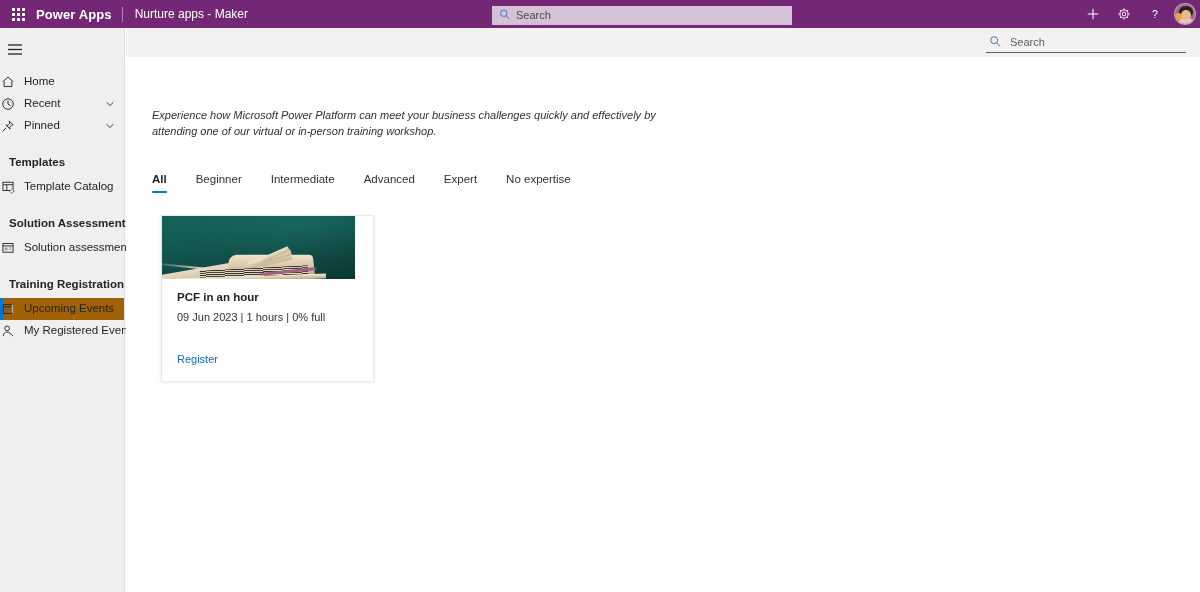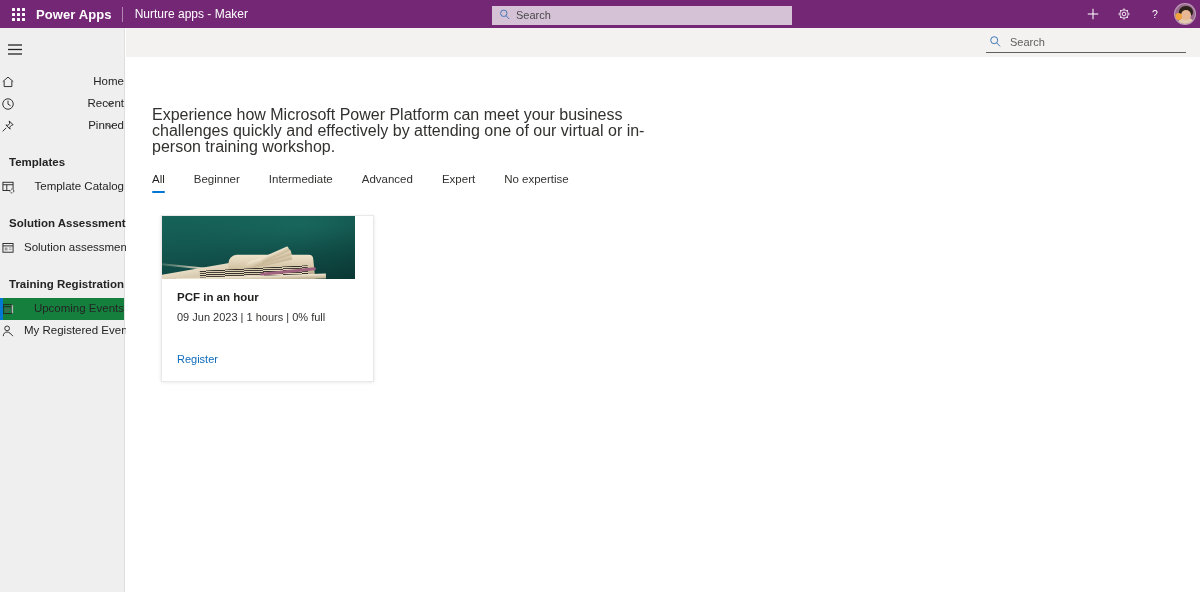--- a/index.html
+++ b/index.html
@@ -136,36 +136,35 @@
     margin-top: 8px;
   }
   .hamburger svg { display: block; }
 
   .nav-item {
     height: 22px;
     display: flex; align-items: center;
     cursor: pointer;
     position: relative;
     color: #242424;
-    justify-content: space-between;
   }
   .nav-item .nav-ico {
     width: 16px; height: 16px;
     display: flex; align-items: center; justify-content: center;
     margin-right: 8px;
     flex: 0 0 16px;
     color: #242424;
   }
   .nav-item .nav-label { font-size: 11.5px; line-height: 1; white-space: nowrap; }
   .nav-item .chev {
     position: absolute; right: 9px; top: 6px;
     width: 10px; height: 10px;
   }
   .nav-item.selected {
-    background: #15803d;
+    background: #a16207;
   }
   .nav-item.selected::before {
     content: "";
     position: absolute; left: 0; top: 0;
     width: 2.5px; height: 22px;
     background: #0078d4;
   }
   .nav-group-title {
     font-size: 11.5px; font-weight: bold;
     color: #242424;
@@ -213,41 +212,42 @@
   .page-title {
     position: absolute; left: 26px; top: 25px;
     font-size: 19px; font-weight: normal;
     color: #201f1e;
     letter-spacing: .1px;
     margin: 0;
   }
   .page-desc {
     position: absolute; left: 26px; top: 50px;
     width: 520px;
-    font-size: 16px;
+    font-size: 11px;
     line-height: 16px;
     color: #323130;
+    font-style: italic;
   }
 
   .tabs {
     position: absolute; left: 26px; top: 108px;
     display: flex; align-items: flex-end;
     height: 28px;
   }
   .tab {
     position: relative;
     font-size: 11.5px;
     color: #323130;
     padding: 0 0 8px 0;
     margin-right: 29px;
     cursor: pointer;
     white-space: nowrap;
   }
   .tab:last-child { margin-right: 0; }
-  .tab.active { color: #201f1e; font-weight: 400; }
+  .tab.active { color: #201f1e; font-weight: 700; }
   .tab.active::after {
     content: "";
     position: absolute; left: 0; right: 0; bottom: 0;
     height: 2px; background: #0078d4;
     border-radius: 1px;
   }
 
   
   .card-grid {
     position: absolute; left: 35px; top: 158px;

